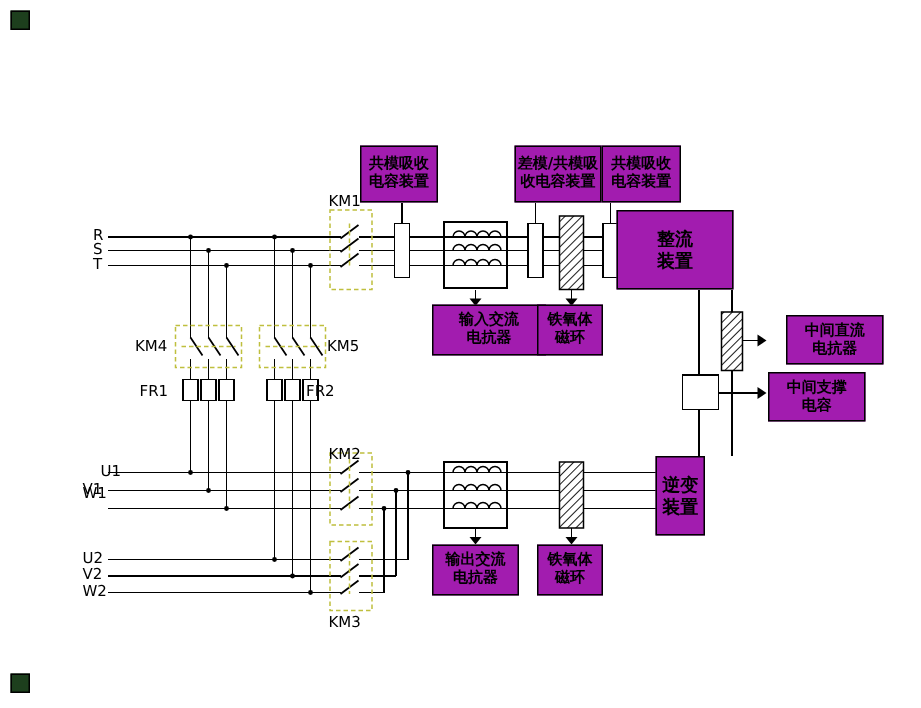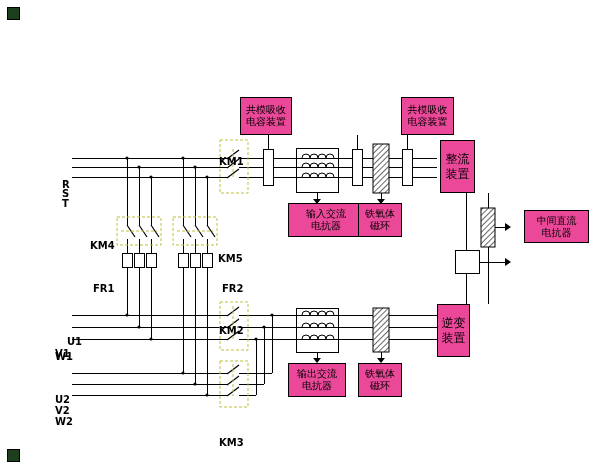--- a/index.html
+++ b/index.html
@@ -3,29 +3,29 @@
 <meta charset="utf-8">
 <style>
   * { margin:0; padding:0; box-sizing:border-box; }
   html,body { background:#ffffff; }
   .stage {
     position:relative; width:614px; height:472px; background:#ffffff;
     font-family:"DejaVu Sans","Liberation Sans",sans-serif; overflow:hidden;
   }
   .wires { position:absolute; left:0; top:0; }
   .lbox {
-    position:absolute; border:1px solid #000; background:#ec4899;
+    position:absolute; border:1px solid #000; background:#a21caf;
     display:flex; align-items:center; justify-content:center;
-    text-align:center; font-weight:normal; font-size:10px; line-height:12px;
+    text-align:center; font-weight:bold; font-size:10px; line-height:12px;
     white-space:pre-line; color:#000; overflow:hidden;
   }
   .lbox.big { font-size:12px; line-height:15px; }
   .lbl {
-    position:absolute; font-weight:bold; font-size:10px; line-height:11px;
-    color:#000; white-space:nowrap;margin-top:27px;
+    position:absolute; font-weight:normal; font-size:10px; line-height:11px;
+    color:#000; white-space:nowrap;
   }
   .mark { position:absolute; border:1px solid #000; }
 </style>
 </head>
 <body>
 
 <div class="stage">
 
   <svg class="wires" width="614" height="472" viewBox="0 0 614 472" xmlns="http://www.w3.org/2000/svg">
     <defs>
@@ -143,51 +143,55 @@
         <circle cx="195" cy="384" r="1.6"></circle>
         <circle cx="207" cy="395" r="1.6"></circle>
       <circle cx="272" cy="315" r="1.6"></circle>
         <circle cx="264" cy="327" r="1.6"></circle>
         <circle cx="256" cy="339" r="1.6"></circle>
     </g>
   </svg>
 
   <div class="lbox" style="left:240px;top:97px;width:52px;height:38px">共模吸收
 电容装置</div>
+  <div class="lbox" style="left:343px;top:97px;width:58px;height:38px">差模/共模吸
+收电容装置</div>
   <div class="lbox" style="left:401px;top:97px;width:53px;height:38px">共模吸收
 电容装置</div>
-  <div class="lbox big" style="left:440px;top:140px;width:35px;height:53px">整流
+  <div class="lbox big" style="left:411px;top:140px;width:78px;height:53px">整流
 装置</div>
   <div class="lbox big" style="left:437px;top:304px;width:33px;height:53px">逆变
 装置</div>
   <div class="lbox" style="left:288px;top:203px;width:76px;height:34px">输入交流
 电抗器</div>
   <div class="lbox" style="left:358px;top:203px;width:44px;height:34px">铁氧体
 磁环</div>
   <div class="lbox" style="left:288px;top:363px;width:58px;height:34px">输出交流
 电抗器</div>
   <div class="lbox" style="left:358px;top:363px;width:44px;height:34px">铁氧体
 磁环</div>
   <div class="lbox" style="left:524px;top:210px;width:65px;height:33px">中间直流
 电抗器</div>
+  <div class="lbox" style="left:512px;top:248px;width:65px;height:33px">中间支撑
+电容</div>
 
   <div class="lbl" style="left:62px;top:152px">R</div>
   <div class="lbl" style="left:62px;top:161px">S</div>
   <div class="lbl" style="left:62px;top:171px">T</div>
   <div class="lbl" style="left:67px;top:309px">U1</div>
   <div class="lbl" style="left:55px;top:321px">V1</div>
   <div class="lbl" style="left:55px;top:324px">W1</div>
   <div class="lbl" style="left:55px;top:367px">U2</div>
   <div class="lbl" style="left:55px;top:378px">V2</div>
   <div class="lbl" style="left:55px;top:389px">W2</div>
 
   <div class="lbl" style="left:219px;top:129px">KM1</div>
   <div class="lbl" style="left:219px;top:298px">KM2</div>
   <div class="lbl" style="left:219px;top:410px">KM3</div>
-  <div class="lbl" style="left:90px;top:213px">KM4</div>
+  <div class="lbl" style="left:90px;top:226px">KM4</div>
   <div class="lbl" style="left:218px;top:226px">KM5</div>
   <div class="lbl" style="left:93px;top:256px">FR1</div>
-  <div class="lbl" style="left:222px;top:256px">FR2</div>
+  <div class="lbl" style="left:204px;top:256px">FR2</div>
 
   <div class="mark" style="left:7px;top:7px;width:13px;height:13px;background:#1d3f1d"></div>
   <div class="mark" style="left:7px;top:449px;width:13px;height:13px;background:#1d3f1d"></div>
 
 </div>
 
 </body></html>

